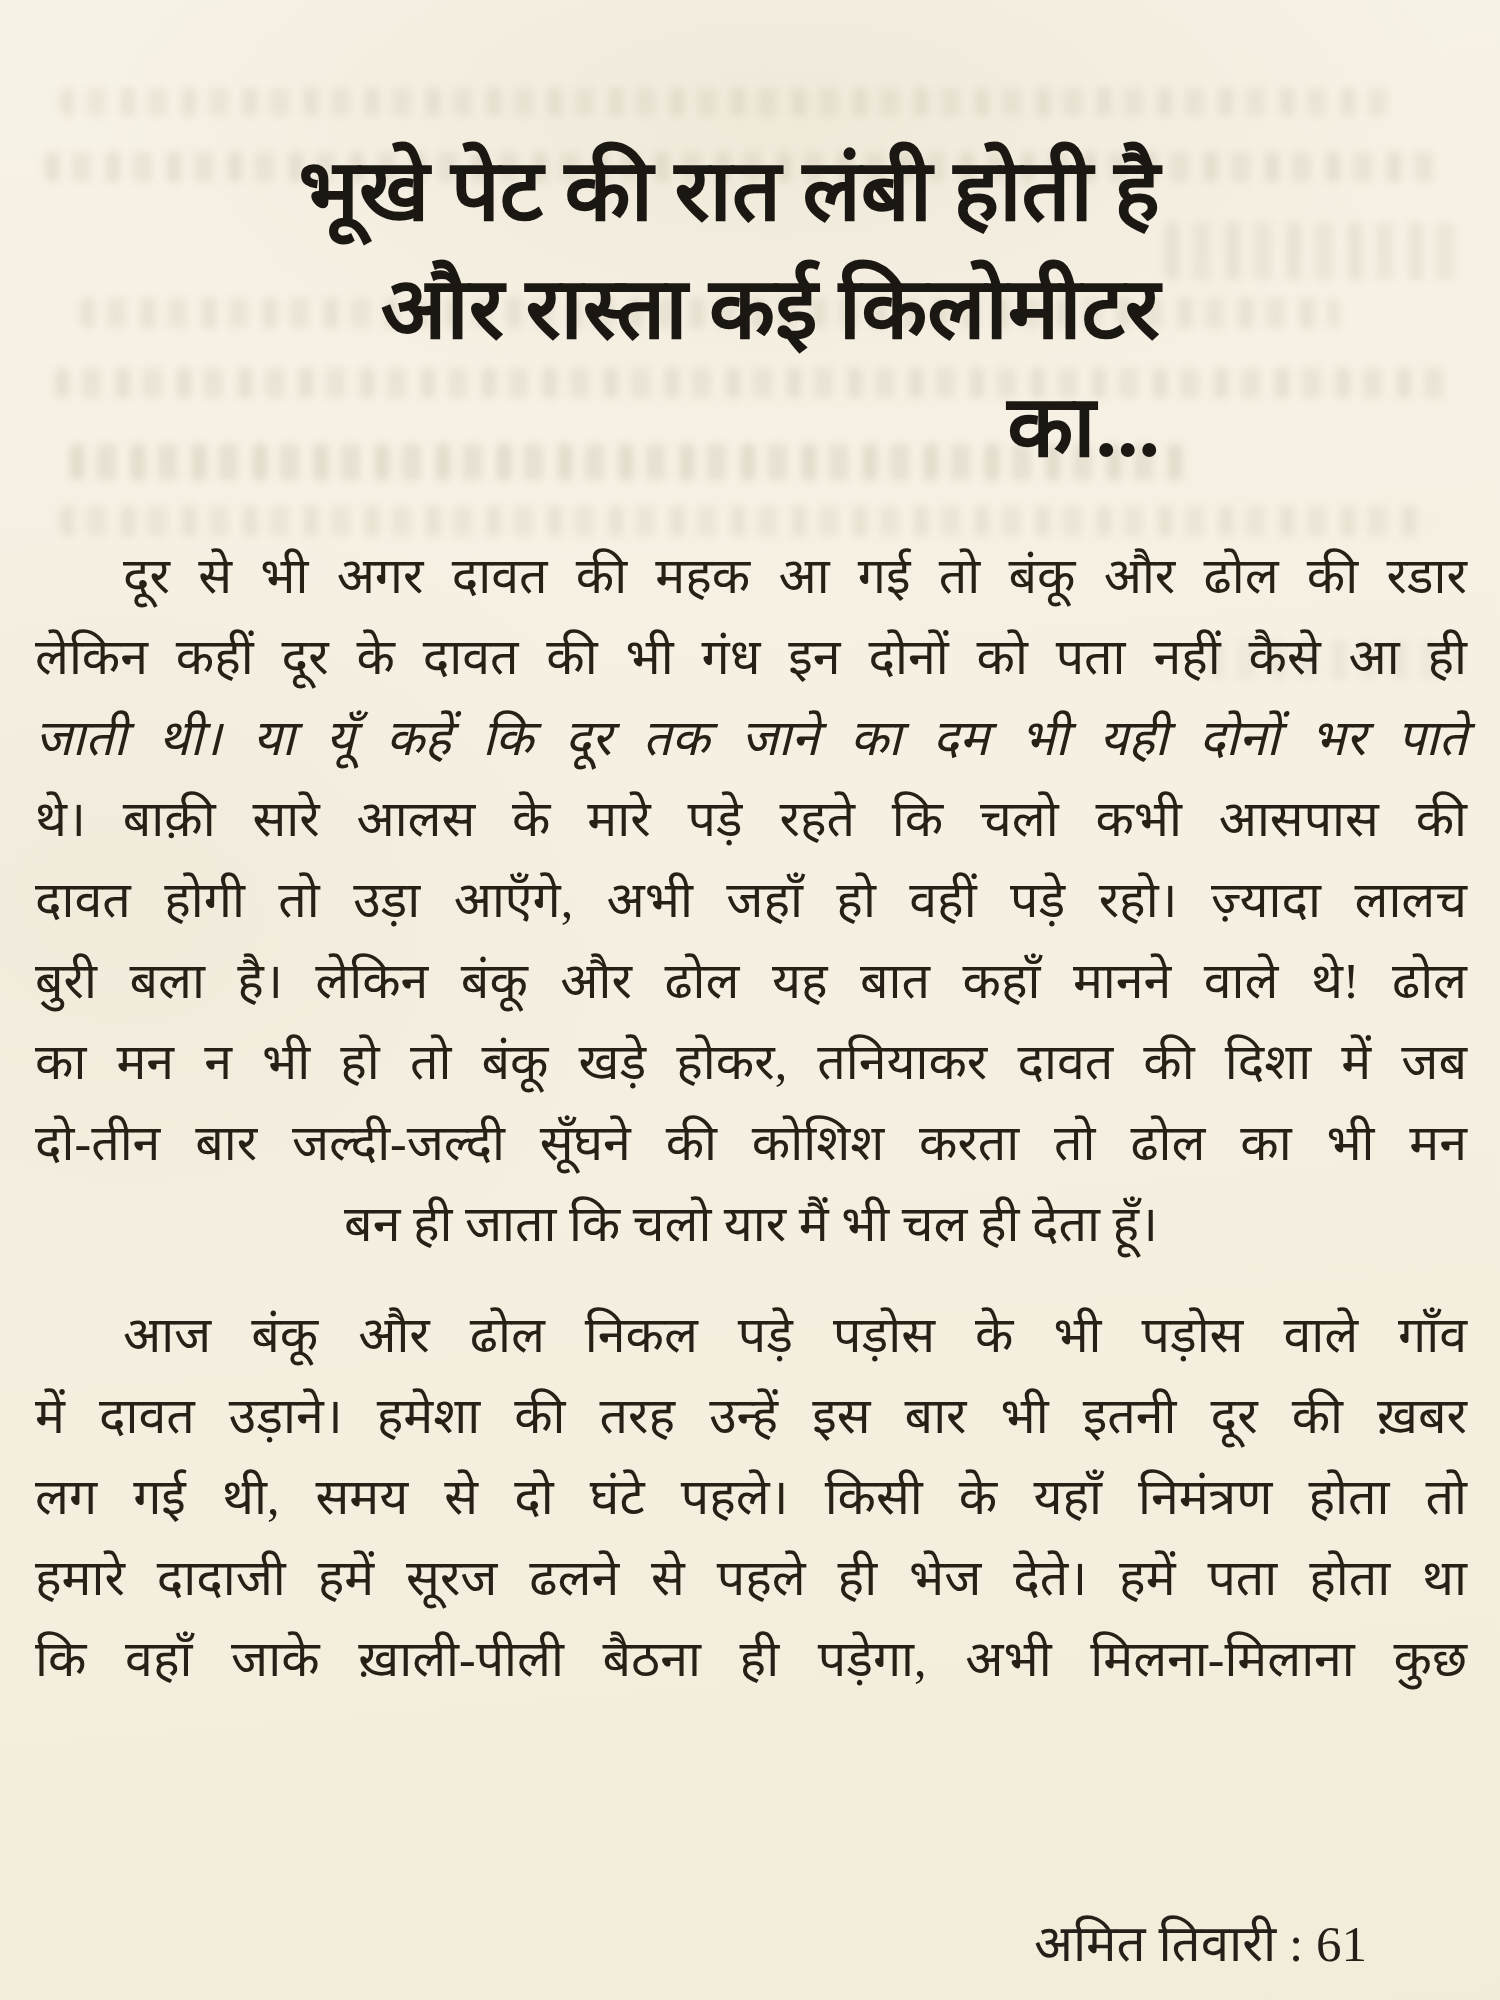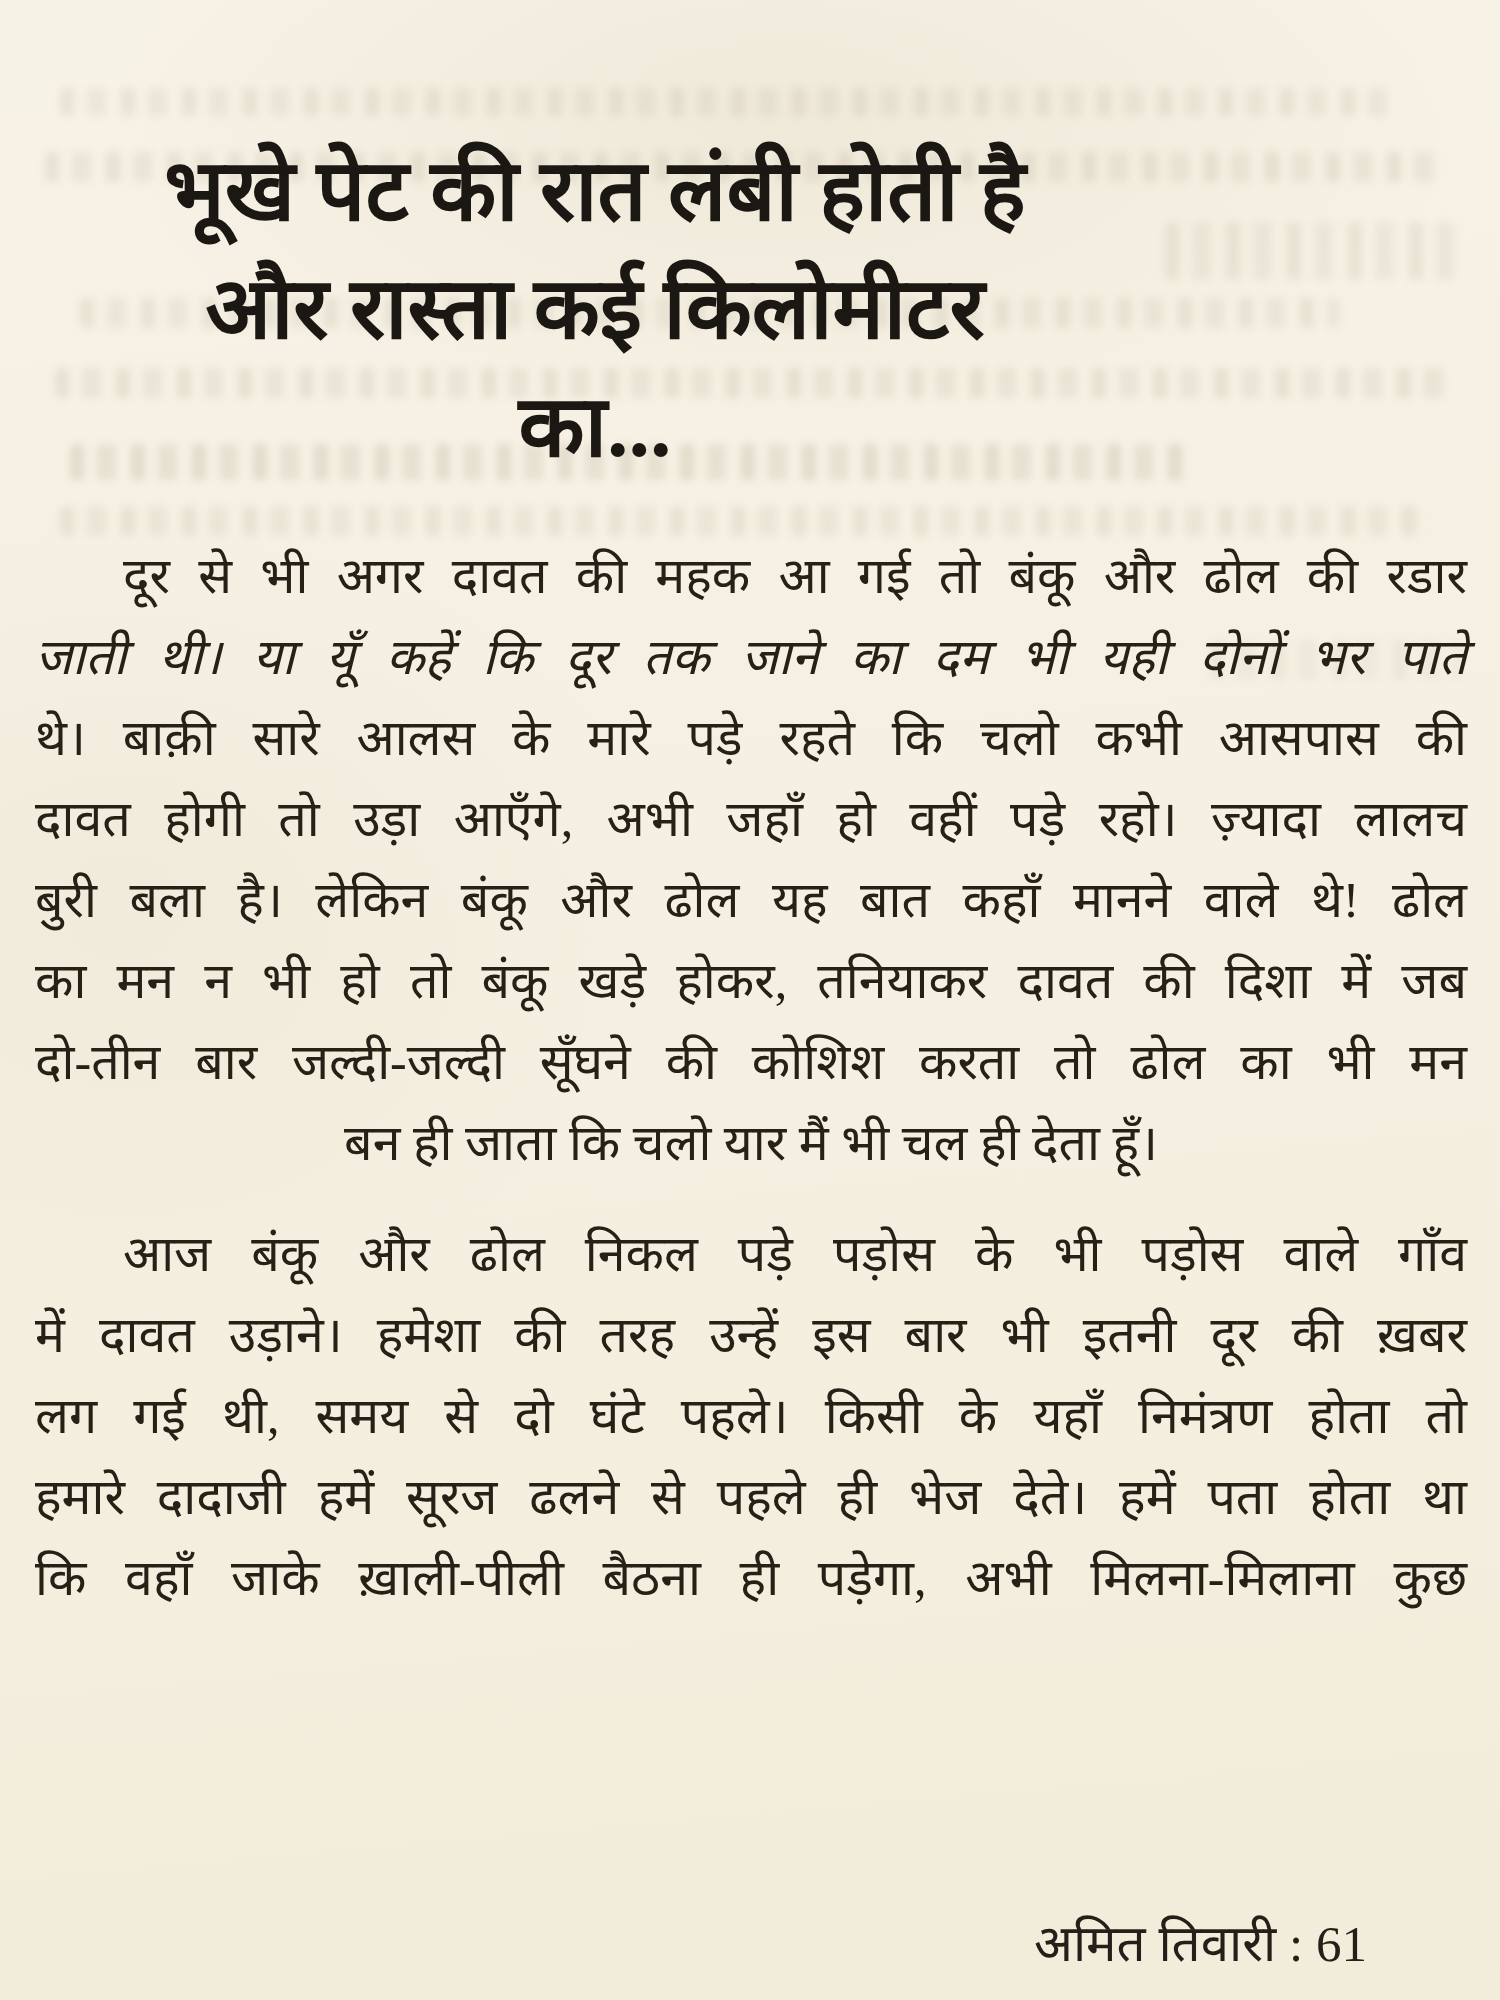--- a/index.html
+++ b/index.html
@@ -32,21 +32,21 @@
     position: relative;
     margin: 132px 0 0 30px;
     width: 1130px;
     text-align: center;
     font-size: 86px;
     line-height: 118px;
     font-weight: 700;
     color: #1b1712;
     letter-spacing: 0;
   }
-  .title .title-line { display: block; }
+  .title .title-line { display: block; text-align: right; }
   .body-text {
     position: relative;
     margin: 50px 33px 0 35px;
     font-size: 50px;
     line-height: 81px;
     color: #262017;
   }
   .paragraph { margin: 0; }
   .paragraph + .paragraph { margin-top: 30px; }
   .line {
@@ -78,20 +78,21 @@
 
   <h1 class="title">
     <span class="title-line">भूखे पेट की रात लंबी होती है</span>
     <span class="title-line">और रास्ता कई किलोमीटर</span>
     <span class="title-line">का...</span>
   </h1>
 
   <div class="body-text">
     <div class="paragraph">
         <div class="line indent" style="word-spacing: 15.7533px;"><span>दूर से भी अगर दावत की महक आ गई तो बंकू और ढोल की रडार</span></div>
+        <div class="line" style="word-spacing: 15.3531px;"><span>लेकिन कहीं दूर के दावत की भी गंध इन दोनों को पता नहीं कैसे आ ही</span></div>
         <div class="line" style="word-spacing: 18.676px; font-style: italic;"><span>जाती थी। या यूँ कहें कि दूर तक जाने का दम भी यही दोनों भर पाते</span></div>
         <div class="line" style="word-spacing: 24.3372px;"><span>थे। बाक़ी सारे आलस के मारे पड़े रहते कि चलो कभी आसपास की</span></div>
         <div class="line" style="word-spacing: 20.9453px;"><span>दावत होगी तो उड़ा आएँगे, अभी जहाँ हो वहीं पड़े रहो। ज़्यादा लालच</span></div>
         <div class="line" style="word-spacing: 20.0036px;"><span>बुरी बला है। लेकिन बंकू और ढोल यह बात कहाँ मानने वाले थे! ढोल</span></div>
         <div class="line" style="word-spacing: 17.6138px;"><span>का मन न भी हो तो बंकू खड़े होकर, तनियाकर दावत की दिशा में जब</span></div>
         <div class="line" style="word-spacing: 22.331px;"><span>दो-तीन बार जल्दी-जल्दी सूँघने की कोशिश करता तो ढोल का भी मन</span></div>
         <div class="line flush"><span>बन ही जाता कि चलो यार मैं भी चल ही देता हूँ।</span></div>
       </div>
     <div class="paragraph">
         <div class="line indent" style="word-spacing: 27.5227px;"><span>आज बंकू और ढोल निकल पड़े पड़ोस के भी पड़ोस वाले गाँव</span></div>

